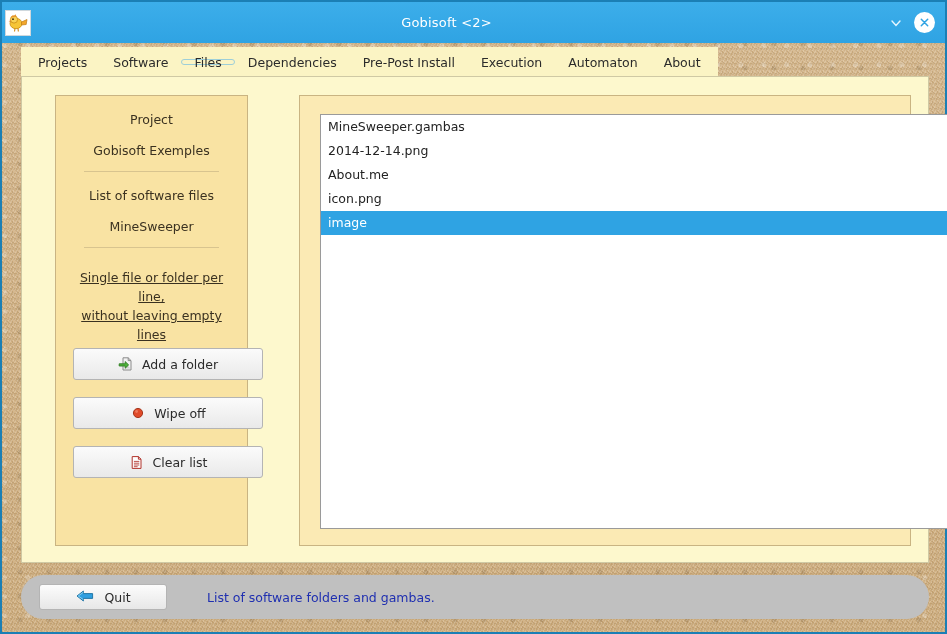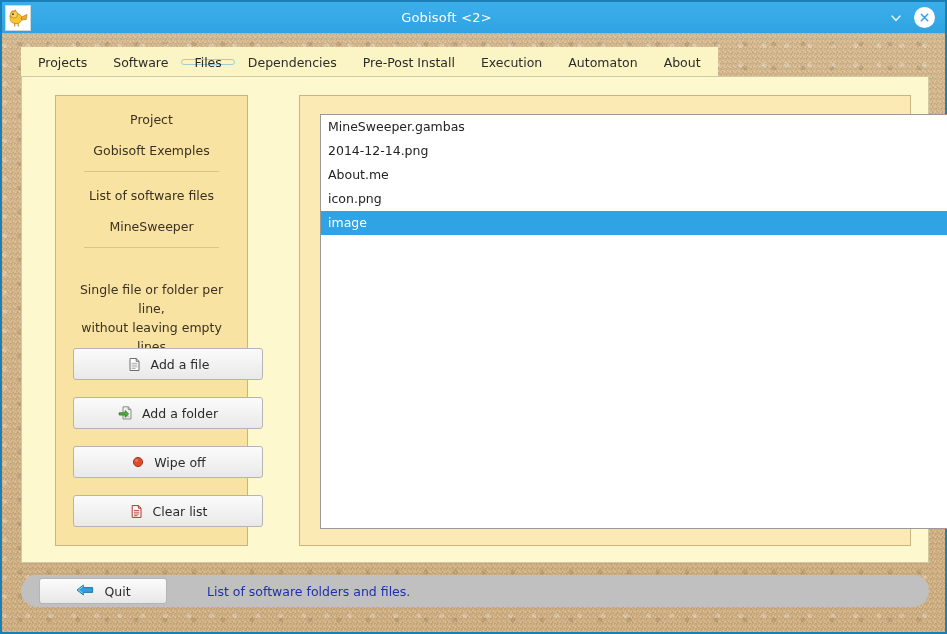--- a/index.html
+++ b/index.html
@@ -28,21 +28,21 @@
       radial-gradient(circle at 12% 30%, rgba(255,255,255,0.25) 0 2px, rgba(0,0,0,0) 3px),
       radial-gradient(circle at 62% 75%, rgba(90,66,32,0.18) 0 2px, rgba(0,0,0,0) 3px),
       linear-gradient(#d7b98e, #cfae7f);
     background-size: 6px 6px, 5px 5px, 23px 19px, 29px 24px, 100% 100%;
   }
 
   
   .titlebar {
     position: absolute;
     left: 0; top: 0;
-    width: 943px; height: 31px;
+    width: 943px; height: 41px;
     background: linear-gradient(#3caeea, #2fa3e3);
     display: flex;
     align-items: center;
   }
   .app-icon {
     width: 26px; height: 26px;
     margin-left: 3px;
     background: #ffffff;
     border: 1px solid #cfd8dd;
     box-sizing: border-box;
@@ -131,26 +131,27 @@
     font-size: 12.5px;
   }
   .lc-title { margin-top: 16px; }
   .lc-sub { margin-top: 16px; }
   .lc-rule {
     height: 1px;
     background: #d8c48f;
     margin: 13px 28px 0 28px;
   }
   .lc-note {
-    margin-top: 32px;
+    margin-top: 20px;
     text-align: center;
     color: #3a3120;
     font-size: 12.5px;
     line-height: 19px;
     padding: 0 12px;
+    text-decoration: underline;
   }
 
   .btn-stack {
     position: absolute;
     left: 17px; top: 252px;
     width: 190px;
   }
   .btn {
     height: 32px;
     margin-bottom: 17px;
@@ -196,21 +197,21 @@
   }
   .lrow.selected {
     background: #2fa3e3;
     color: #ffffff;
   }
 
   
   .statusbar {
     position: absolute;
     left: 19px; top: 573px;
-    width: 908px; height: 32px;
+    width: 908px; height: 44px;
     background: #c0c0c0;
     box-sizing: border-box;
     display: flex;
     align-items: center;
     border-radius: 22px;
   }
   .quit-btn {
     margin-left: 18px;
     width: 128px; height: 26px;
     background: linear-gradient(#fcfcfc, #e7e7e7);
@@ -300,30 +301,20 @@
       <div class="lc-line lc-sub">List of software files</div>
       <div class="lc-line lc-sub">MineSweeper</div>
       <div class="lc-rule"></div>
       <div class="lc-note">
         <div>Single file or folder per line,</div>
         <div>without leaving empty lines</div>
       </div>
 
       <div class="btn-stack">
 
-        <div class="btn">
-          <span class="bicon">
-            <svg width="15" height="15" viewBox="0 0 15 15">
-              <path d="M3 1.5 H9.2 L12 4.3 V13.5 H3 Z" fill="#ffffff" stroke="#6e6e6e" stroke-width="1"></path>
-              <path d="M9.2 1.5 V4.3 H12" fill="none" stroke="#6e6e6e" stroke-width="1"></path>
-              <path d="M4.6 6.3 H10.4 M4.6 8.1 H10.4 M4.6 9.9 H10.4 M4.6 11.6 H8.6" stroke="#9a9a9a" stroke-width="0.8"></path>
-            </svg>
-          </span>
-          <span>Add a file</span>
-        </div>
 
         <div class="btn">
           <span class="bicon">
             <svg width="16" height="16" viewBox="0 0 16 16">
               <path d="M5 1.8 H10.2 L13 4.6 V14 H5 Z" fill="#f2f2f2" stroke="#8a8a8a" stroke-width="1"></path>
               <path d="M10.2 1.8 V4.6 H13" fill="none" stroke="#8a8a8a" stroke-width="1"></path>
               <path d="M6.6 12.6 L9.3 9 L12.4 12.6 Z" fill="#cfcfcf"></path>
               <path d="M1.2 7.8 H7.2 V5.6 L10.6 8.9 L7.2 12.2 V10 H1.2 Z" fill="#4eb33a" stroke="#2f7a22" stroke-width="0.9" stroke-linejoin="round"></path>
             </svg>
           </span>
@@ -369,16 +360,16 @@
   <div class="statusbar">
     <div class="quit-btn">
       <span class="bicon">
         <svg width="20" height="14" viewBox="0 0 20 14">
           <path d="M8.4 2 L2 7 L8.4 12 V9.4 H17.6 V4.6 H8.4 Z" fill="#2f9fe0" stroke="#1b6f9e" stroke-width="0.9" stroke-linejoin="round"></path>
           <path d="M8.4 3.2 L3.3 7 L8.4 10.6" fill="none" stroke="#8fd4f5" stroke-width="0.9"></path>
         </svg>
       </span>
       <span>Quit</span>
     </div>
-    <div class="status-text">List of software folders and files.</div>
+    <div class="status-text">List of software folders and gambas.</div>
   </div>
 
 </div>
 
 </body></html>

